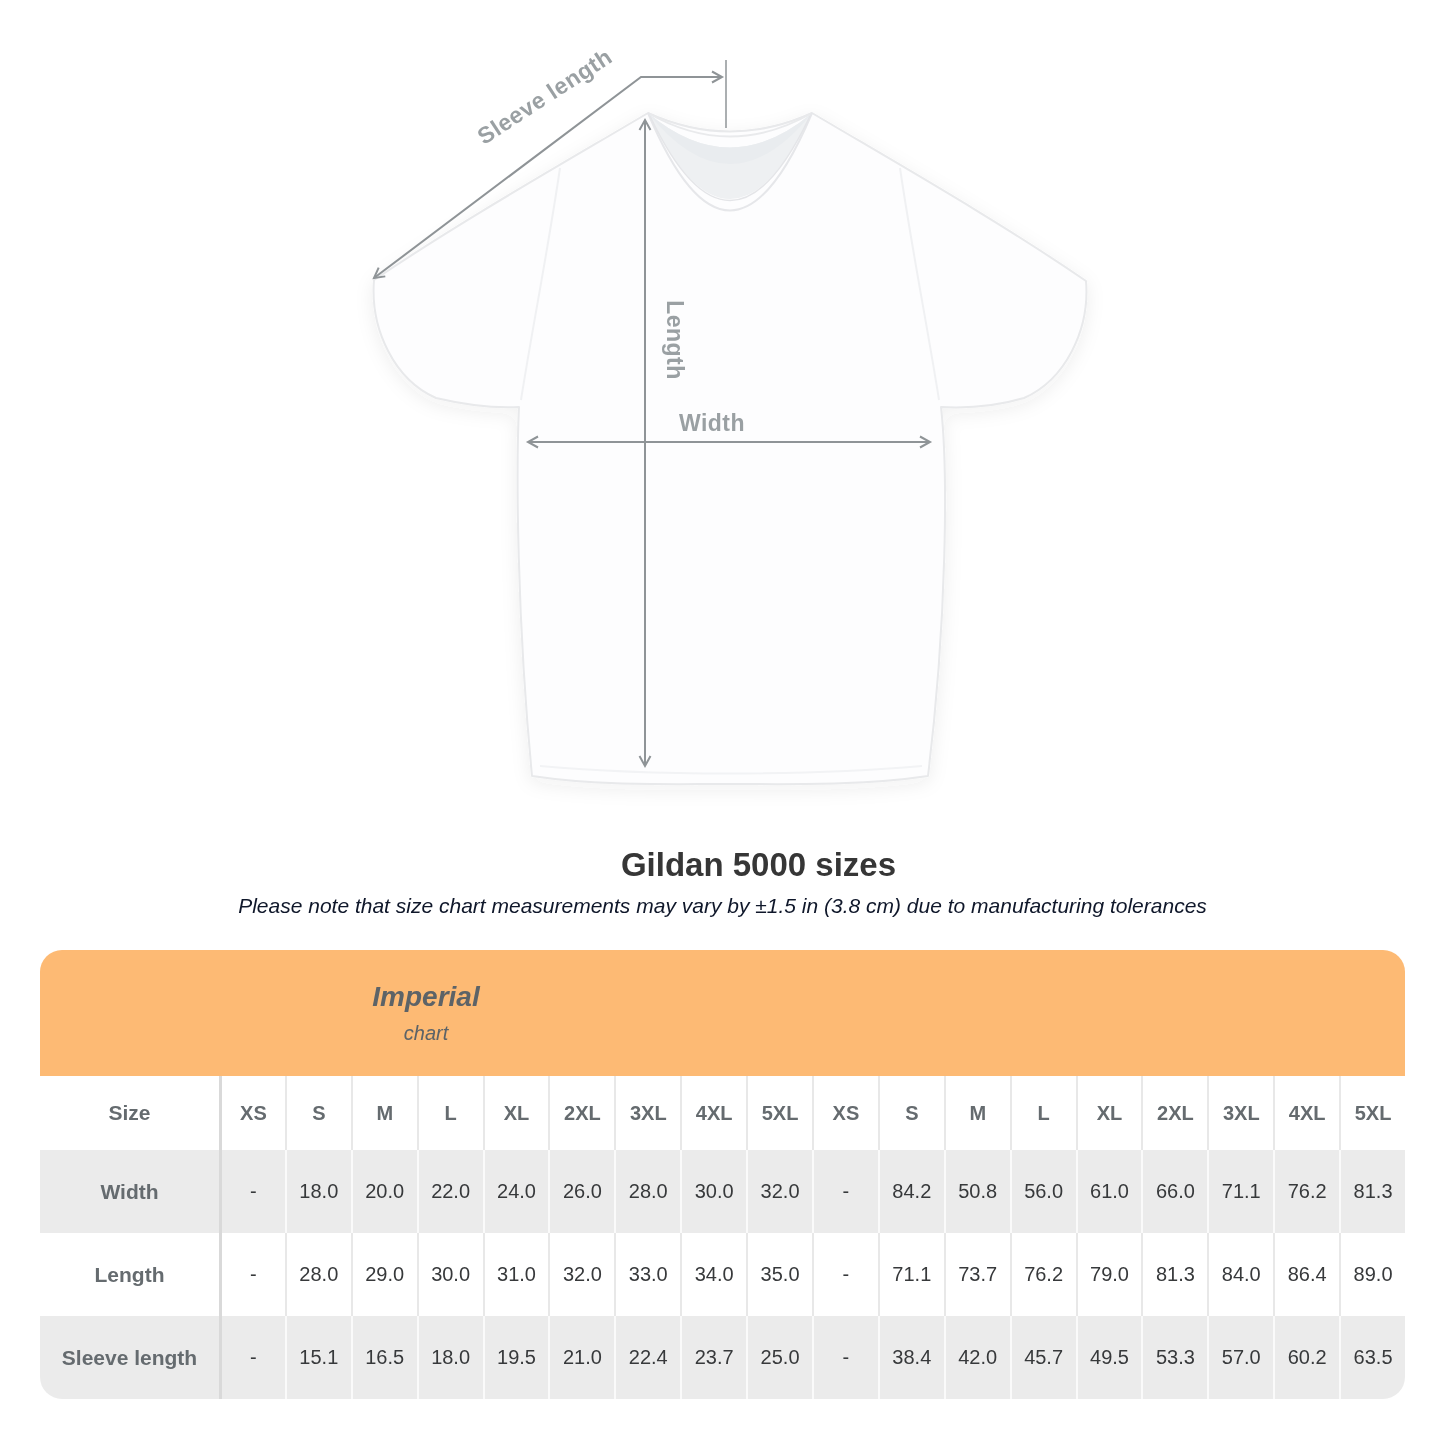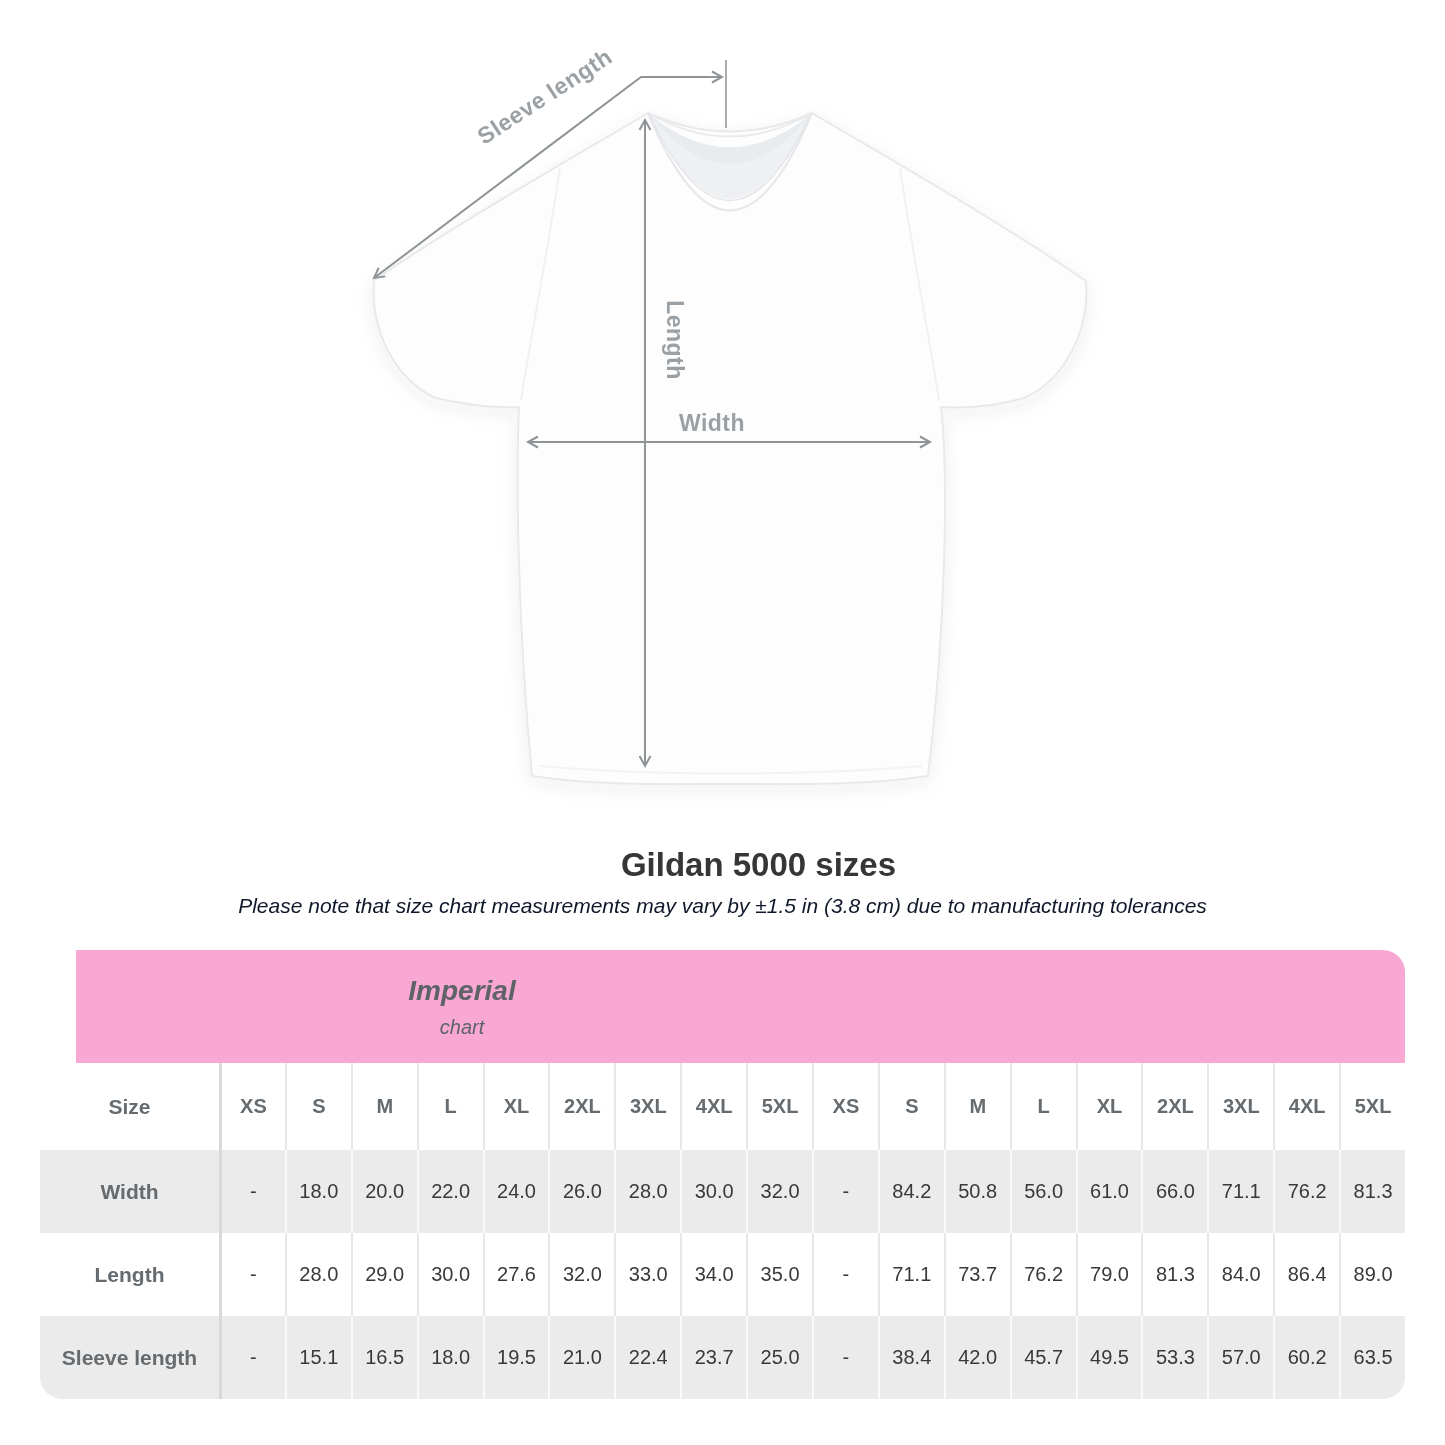--- a/index.html
+++ b/index.html
@@ -6,27 +6,27 @@
   .stage{position:relative;width:1445px;height:1445px;background:#ffffff;
          font-family:"Liberation Sans",sans-serif;overflow:hidden;}
   .diagram{position:absolute;left:0;top:0;}
   .ann-label{font-weight:bold;fill:#9aa0a3;font-size:23px;letter-spacing:.5px;}
   .title{position:absolute;top:846px;left:0;width:100%;text-align:center;
          font-size:33px;font-weight:bold;color:#363636;margin:0;padding-left:36px;}
   .subtitle{position:absolute;top:894px;left:0;width:100%;text-align:center;
             font-size:21px;font-style:italic;color:#0f172a;margin:0;}
   .size-table{position:absolute;left:40px;top:950px;width:1365px;height:449px;
               border-radius:22px;overflow:hidden;background:#fff;}
-  .band{height:113px;background:#f9a8d4;display:grid;grid-template-columns:772px 1fr;
-        align-items:center;margin-left:36px;}
+  .band{height:126px;background:#fdba74;display:grid;grid-template-columns:772px 1fr;
+        align-items:center;}
   .group{text-align:center;}
   .group .gl{font-size:28px;font-weight:bold;font-style:italic;color:#5d6367;}
   .group .gs{font-size:20px;font-style:italic;color:#5d6367;margin-top:9px;}
   .row{display:grid;grid-template-columns:179px repeat(18,1fr);}
-  .row.head{height:87px;}
+  .row.head{height:74px;}
   .row.data{height:83px;}
   .row.white{background:#ffffff;--sep:#e8e8e8;}
   .row.gray{background:#ebebeb;--sep:#fafafa;}
   .cell{display:flex;align-items:center;justify-content:center;
         font-size:20px;color:#37393b;}
   .cell.label{font-weight:bold;color:#656b6f;font-size:21px;}
   .row.head .cell{font-weight:bold;color:#656b6f;}
   .cell.val{border-left:2px solid var(--sep);}
   .cell.val.first{border-left:3px solid #d9d9d9;}
 </style>
@@ -134,21 +134,21 @@
         <div class="cell val">76.2</div>
         <div class="cell val">81.3</div>
       </div>
 
     <div class="row data white">
       <div class="cell label">Length</div>
     <div class="cell val first">-</div>
         <div class="cell val">28.0</div>
         <div class="cell val">29.0</div>
         <div class="cell val">30.0</div>
-        <div class="cell val">27.6</div>
+        <div class="cell val">31.0</div>
         <div class="cell val">32.0</div>
         <div class="cell val">33.0</div>
         <div class="cell val">34.0</div>
         <div class="cell val">35.0</div>
         <div class="cell val">-</div>
         <div class="cell val">71.1</div>
         <div class="cell val">73.7</div>
         <div class="cell val">76.2</div>
         <div class="cell val">79.0</div>
         <div class="cell val">81.3</div>

